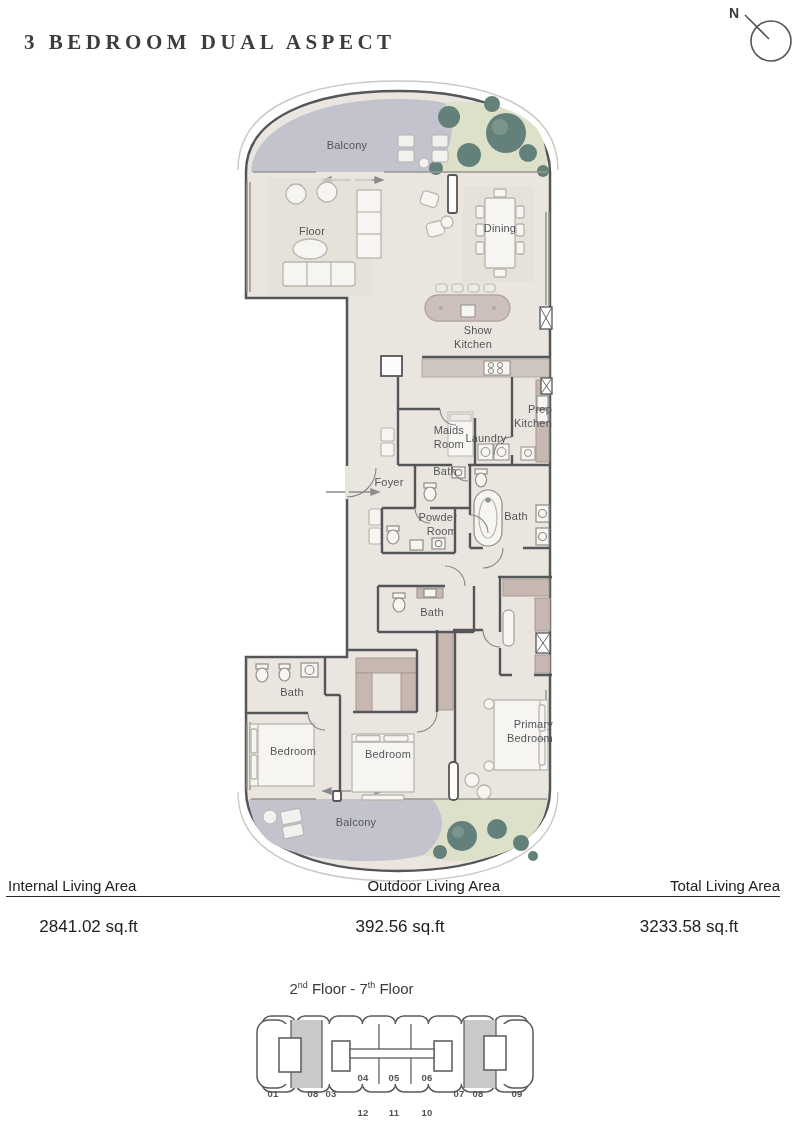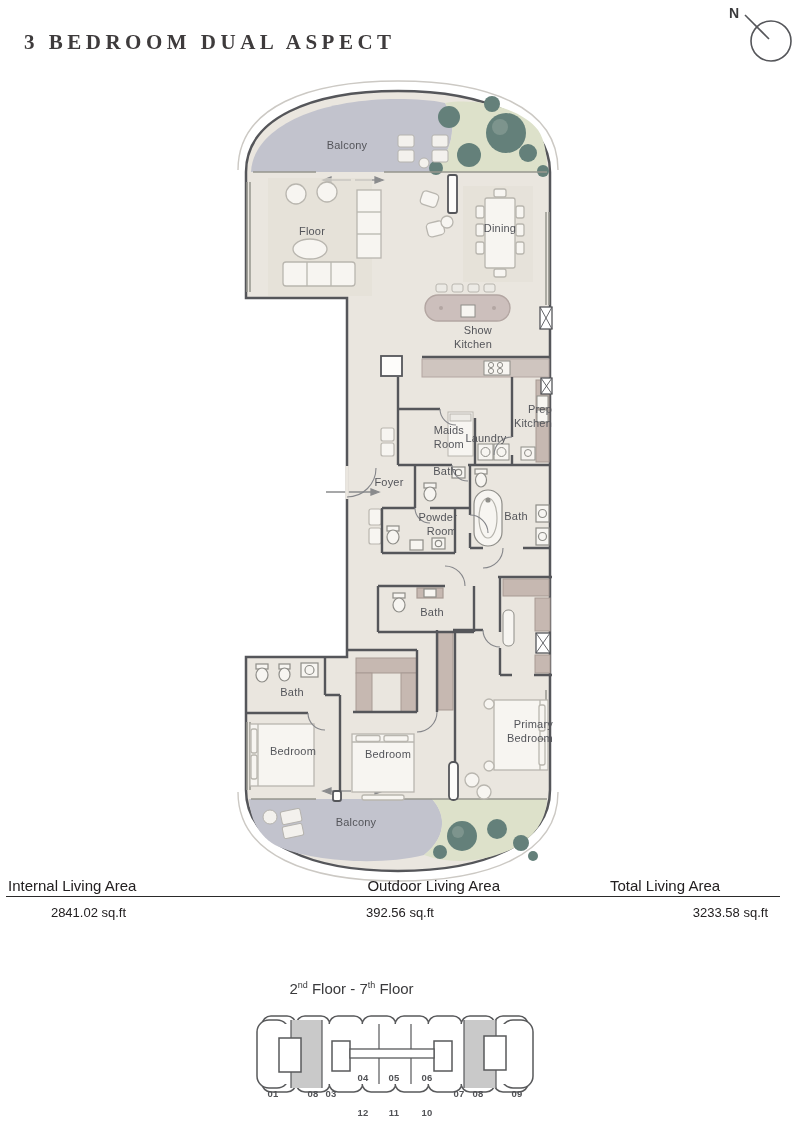--- a/index.html
+++ b/index.html
@@ -8,25 +8,25 @@
   .title{position:absolute;left:14px;top:30px;font-family:"Liberation Serif",serif;
          font-size:21px;font-weight:600;letter-spacing:4.5px;color:#3e3b3c;white-space:nowrap;margin-left:10px;}
   .north{position:absolute;left:729px;top:5px;font-size:14px;font-weight:700;color:#3a3a3c;}
   svg.bg{position:absolute;left:0;top:0;}
   .rl{position:absolute;transform:translate(-50%,-50%);font-size:11px;color:#54555a;
       text-align:right;line-height:1.25;letter-spacing:.2px;white-space:nowrap;}
   .rl.wrap{white-space:normal;}
   .stats{position:absolute;top:877px;left:6px;width:774px;color:#232021;}
   .stats .rule{position:absolute;top:19px;left:0;width:100%;border-top:1.6px solid #2a2a2a;}
   .stat-label{position:absolute;top:0;font-size:15px;}
-  .stat-value{position:absolute;top:28px;font-size:13px;}
+  .stat-value{position:absolute;top:40px;font-size:17px;}
   .c1l{left:2px;} .c1v{left:0;width:165px;text-align:center;}
   .c2l{left:294px;width:200px;text-align:right;} .c2v{left:294px;width:200px;text-align:center;}
-  .c3l{left:604px;width:170px;}
-  .c3v{left:604px;width:170px;text-align:right;padding-right:12px;box-sizing:border-box;}
+  .c3l{left:604px;width:170px;text-align:right;}
+  .c3v{left:604px;width:170px;text-align:center;padding-right:12px;box-sizing:border-box;}
   .floor-title{position:absolute;top:980px;left:0;width:703px;text-align:center;
                font-size:15px;color:#3a3a3c;}
   .floor-title span{white-space:pre;}
   .floor-title sup{font-size:9px;}
   .unit{position:absolute;transform:translate(-50%,-50%);font-size:9.5px;font-weight:700;
         color:#515256;letter-spacing:.3px;margin-top:39px;}
 </style>
 </head>
 <body>
 

